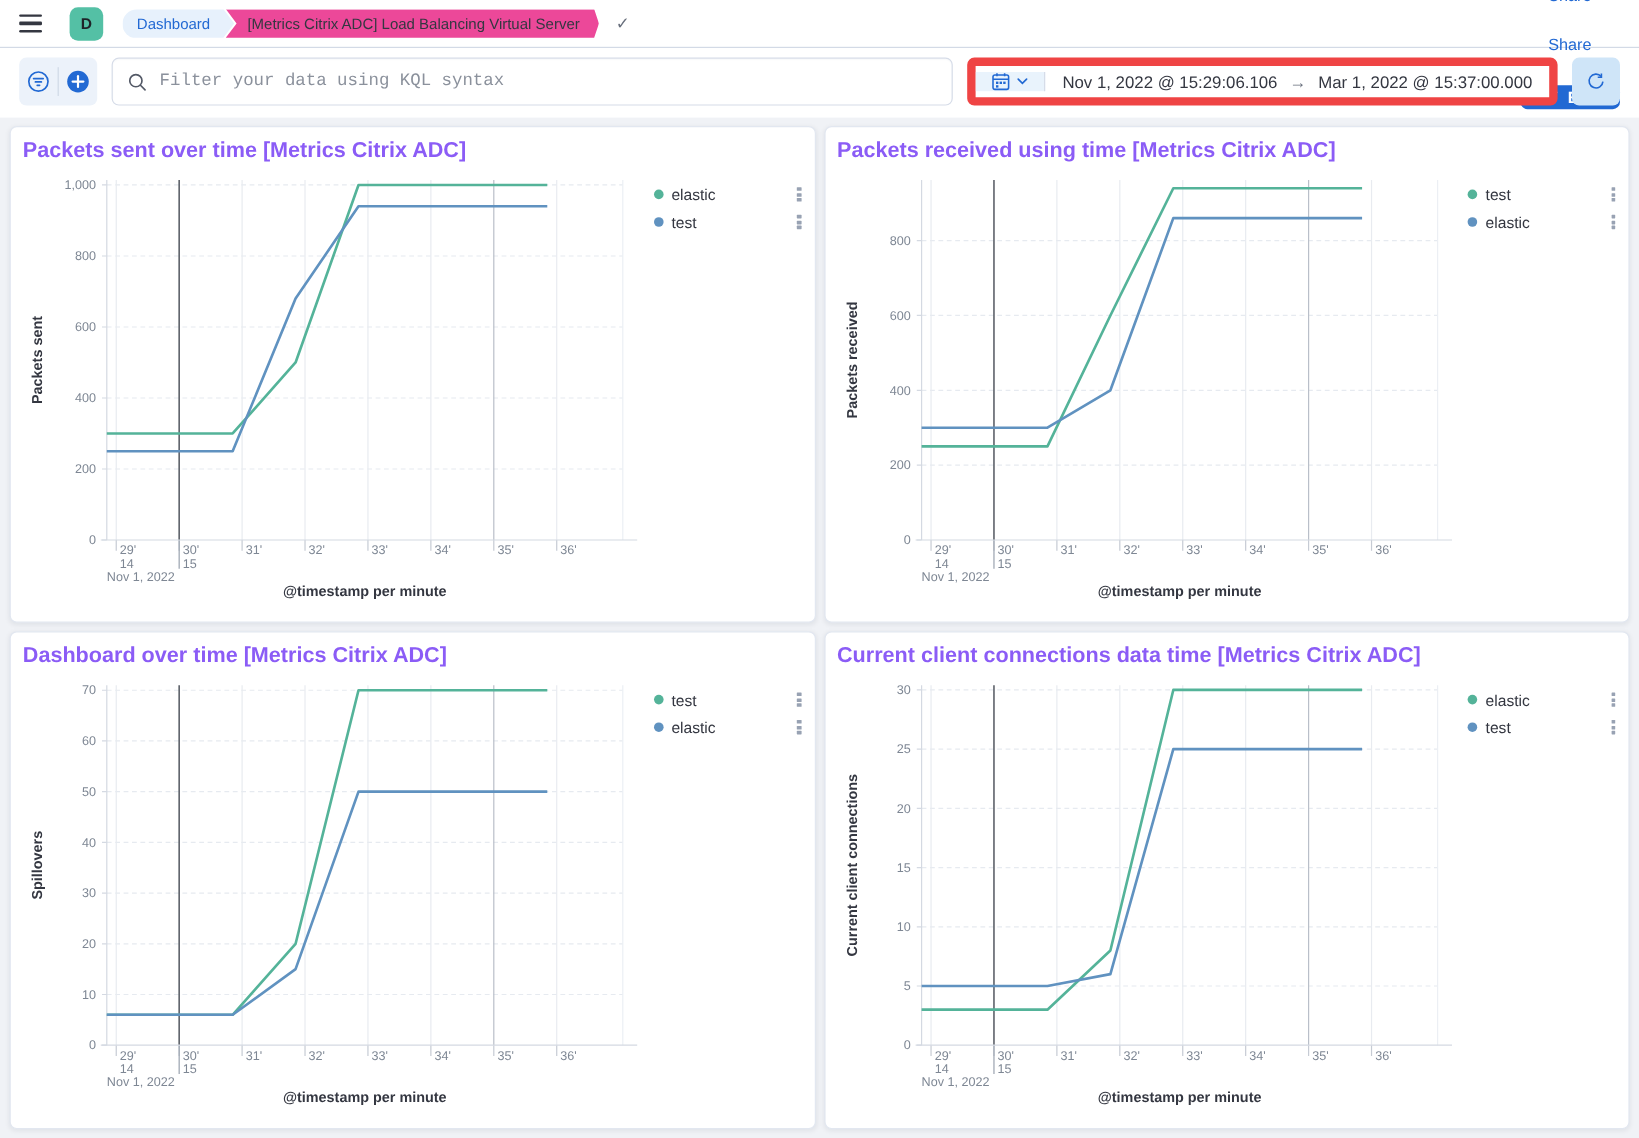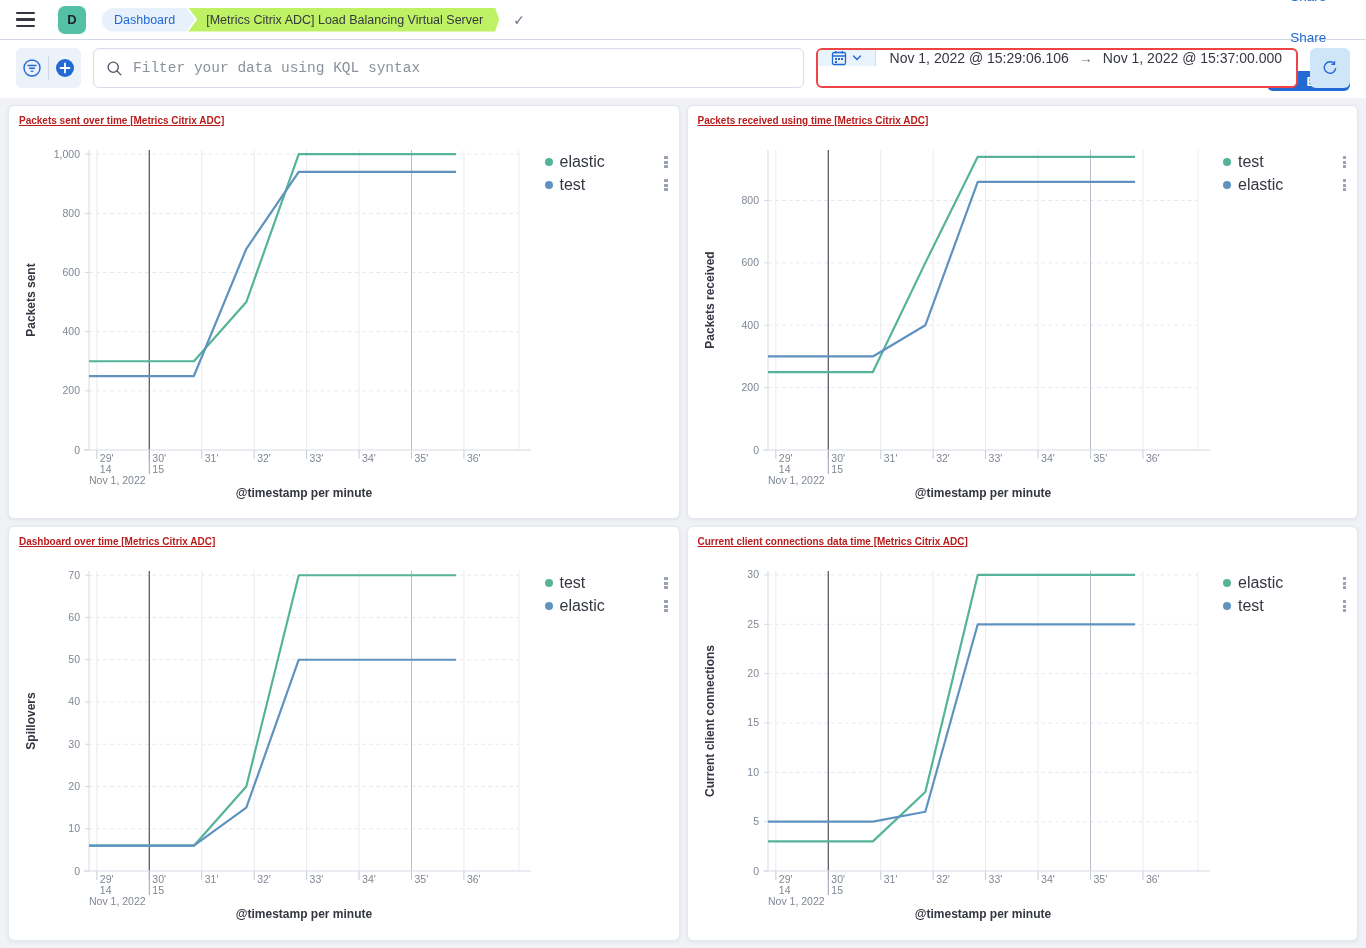--- a/index.html
+++ b/index.html
@@ -11,64 +11,64 @@
     display:flex; align-items:center; padding:0 16px; }
   .menu-btn { width:28px; height:28px; display:flex; flex-direction:column; justify-content:center;
     gap:4px; background:none; border:none; cursor:pointer; margin-right:14px; }
   .menu-btn span { display:block; width:19px; height:2.6px; background:#343741; border-radius:1px; }
   .space-avatar { width:28px; height:28px; border-radius:7px; background:#54C0A5; color:#1f2328;
     font-weight:700; font-size:13px; display:flex; align-items:center; justify-content:center; margin-right:16px; }
   .crumbs { display:flex; }
   .crumb { font-size:12.5px; padding:4px 16px 4px 12px; line-height:16px; white-space:nowrap; }
   .crumb.first { background:#E7F1FC; color:#2269D3; font-weight:500; border-radius:12px 0 0 12px;
     clip-path:polygon(0 0, calc(100% - 9px) 0, 100% 50%, calc(100% - 9px) 100%, 0 100%); padding-right:20px; }
-  .crumb.current { background:#bef264; color:#343741; font-weight:500; margin-left:-7px;
+  .crumb.current { background:#ec4899; color:#343741; font-weight:500; margin-left:-7px;
     clip-path:polygon(0 0, calc(100% - 4px) 0, 100% 50%, calc(100% - 4px) 100%, 0 100%, 9px 50%);
     padding-left:18px; padding-right:16px; }
   .saved-check { color:#69707D; font-size:14px; margin-left:14px; }
   .header-right { margin-left:auto; display:flex; align-items:center; gap:26px;flex-direction:column; }
   .hdr-link { font-size:13.5px; color:#2269D3; font-weight:500; text-decoration:none; background:none;
     border:none; cursor:pointer; }
   .edit-btn { background:#2269D3; color:#fff; border:none; border-radius:6px; height:20px;
     padding:0 18px; font-size:13.5px; font-weight:600; display:flex; align-items:center; gap:8px; cursor:pointer; }
 
   
   .toolbar { background:#fff; padding:8px 16px 10px; display:flex; align-items:center; gap:12px; }
   .filter-group { background:#ECF2FA; border-radius:6px; height:40px; display:flex; align-items:center; }
   .filter-group .icon-btn { width:32px; height:40px; background:none; border:none; display:flex;
     align-items:center; justify-content:center; cursor:pointer; }
   .filter-group .divider { width:1px; height:24px; background:#CFD9E6; }
   .kql-box { flex:1; height:40px; background:#fff; border:1px solid #D6DCE8; border-radius:6px;
     display:flex; align-items:center; padding:0 12px; box-shadow:inset 0 1px 1px rgba(69,90,120,.04); }
   .kql-box input { border:none; outline:none; flex:1; font-size:14.5px; color:#343741;
     font-family:Liberation Mono, monospace; margin-left:10px; background:transparent; }
   .kql-box input::placeholder { color:#8B919C; }
-  .date-group { height:40px; border:2px solid #ef4444; border-radius:6px; display:flex;
-    align-items:flex-start; overflow:hidden; background:#fff; min-width:466px; }
+  .date-group { height:40px; border:7px solid #ef4444; border-radius:6px; display:flex;
+    align-items:center; overflow:hidden; background:#fff; min-width:466px; }
   .date-cal-btn { background:#E9F3FC; border:none; width:58px; display:flex; align-items:center;
     justify-content:center; gap:5px; cursor:pointer; border-right:1px solid #D6DCE8; }
   .date-text { flex:1; display:flex; align-items:center; justify-content:center; gap:10px;
     font-size:14px; color:#343741; padding:0 14px; cursor:pointer; white-space:nowrap; }
   .range-arrow { color:#69707D; font-size:14px; }
   .refresh-btn { width:40px; height:40px; background:#CFE5F8; border:none; border-radius:6px;
     display:flex; align-items:center; justify-content:center; cursor:pointer; }
 
   
   .grid { display:grid; grid-template-columns:1fr 1fr; grid-template-rows:414px 415px;
     gap:7px; padding:7px 8px 8px; }
   .panel { position:relative; background:#fff; border:1px solid #E2E7F0; border-radius:6px;
     box-shadow:0 1px 4px rgba(21,30,40,.07); overflow:hidden; }
-  .panel-title { position:absolute; top:9px; left:10px; font-size:10px; font-weight:700;
-    color:#b91c1c; z-index:2; cursor:pointer;text-decoration:underline; }
+  .panel-title { position:absolute; top:9px; left:10px; font-size:18px; font-weight:700;
+    color:#8b5cf6; z-index:2; cursor:pointer; }
   .panel svg.chart { position:absolute; top:0; left:0; }
   .legend { position:absolute; top:46px; right:8px; width:126px; display:flex; flex-direction:column;
     gap:3px; z-index:2; }
   .legend-item { display:flex; align-items:center; height:20px; cursor:pointer; }
   .legend-dot { width:8px; height:8px; border-radius:50%; margin-right:7px; flex:none; }
-  .legend-label { font-size:16px; color:#343741; flex:1; }
+  .legend-label { font-size:13px; color:#343741; flex:1; }
   .kebab { background:none; border:none; cursor:pointer; display:flex; flex-direction:column;
     gap:1.5px; padding:3px; }
   .kebab i { display:block; width:3.5px; height:3px; background:#98A2B3; border-radius:0.5px; }
 
   
   text.tick { font-family:"Liberation Sans","DejaVu Sans",sans-serif; font-size:10.5px; fill:#7E8794; }
   text.axis-title { font-family:"Liberation Sans","DejaVu Sans",sans-serif; font-size:12px;
     font-weight:700; fill:#343741; }
 </style>
 </head>
@@ -139,21 +139,21 @@
         <rect x="10" y="8" width="2" height="2" fill="#2269D3"></rect>
           <rect x="4" y="11" width="2" height="2" fill="#2269D3"></rect>
       </svg>
       <svg width="10" height="10" viewBox="0 0 10 10">
         <path d="M1.5 3 L5 6.5 L8.5 3" fill="none" stroke="#2269D3" stroke-width="1.4" stroke-linecap="round"></path>
       </svg>
     </button>
     <div class="date-text">
       <span>Nov 1, 2022 @ 15:29:06.106</span>
       <span class="range-arrow">→</span>
-      <span>Nov 1, 2022 @ 15:37:00.000</span>
+      <span>Mar 1, 2022 @ 15:37:00.000</span>
     </div>
   </div>
 
   <button class="refresh-btn">
     <svg width="18" height="18" viewBox="0 0 20 20">
       <path d="M14.8 5.2 A 6.4 6.4 0 1 0 16.4 10" fill="none" stroke="#2269D3" stroke-width="1.5"></path>
       <path d="M15 2.6 v3.4 h-3.4" fill="none" stroke="#2269D3" stroke-width="1.5"></path>
     </svg>
   </button>
 </div>

